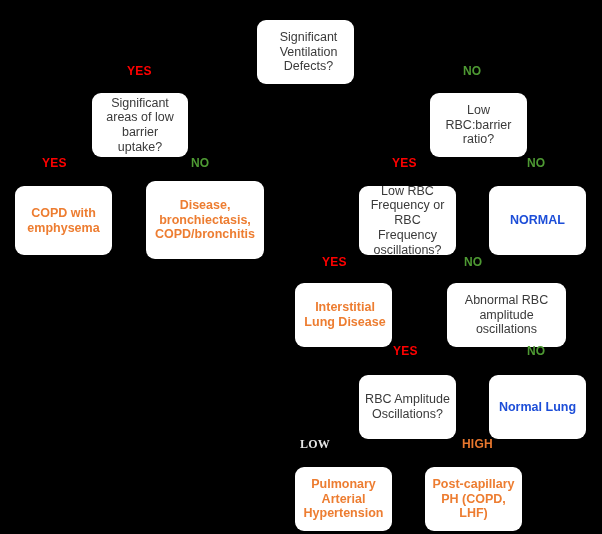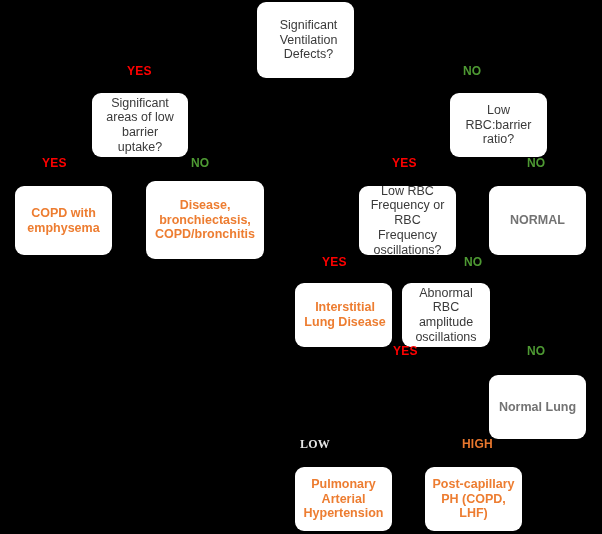--- a/index.html
+++ b/index.html
@@ -10,43 +10,43 @@
   .node{position:absolute;background:#ffffff;border-radius:9px;
         display:flex;align-items:center;justify-content:center;
         text-align:center;box-sizing:border-box;padding:4px 6px;}
   .node span{display:block;line-height:1.18;}
 
   
   .q span{color:#3a3a3a;font-size:12.5px;font-weight:400;}
   
   .dx span{color:#ED7D31;font-size:12.5px;font-weight:700;}
   
-  .ok span{color:#737373;font-size:12.5px;font-weight:700;}
+  .ok span{color:#1d4ed8;font-size:12.5px;font-weight:700;}
 
   .edge-label{position:absolute;font-size:12px;font-weight:700;
               letter-spacing:.2px;white-space:nowrap;}
   .lbl-yes{color:#FF0000;}
   .lbl-no{color:#4E9A33;}
   .lbl-low{color:#e5e5e5;font-family:Liberation Serif, serif;}
   .lbl-high{color:#E8772E;}
 </style>
 </head>
 <body>
 
 <div id="stage">
 
-  <div class="node q" style="left:257px;top:2px;width:97px;height:76px;padding-left:12px;">
+  <div class="node q" style="left:257px;top:20px;width:97px;height:64px;padding-left:12px;">
     <span>Significant Ventilation Defects?</span>
   </div>
 
   <div class="node q" style="left:92px;top:93px;width:96px;height:64px;">
     <span>Significant areas of low barrier uptake?</span>
   </div>
 
-  <div class="node q" style="left:450px;top:93px;width:97px;height:64px;">
+  <div class="node q" style="left:430px;top:93px;width:97px;height:64px;">
     <span>Low RBC:barrier ratio?</span>
   </div>
 
   <div class="node dx" style="left:15px;top:186px;width:97px;height:69px;">
     <span>COPD with emphysema</span>
   </div>
 
   <div class="node dx" style="left:146px;top:181px;width:118px;height:78px;">
     <span>Disease, bronchiectasis, COPD/bronchitis</span>
   </div>
@@ -56,24 +56,27 @@
   </div>
 
   <div class="node ok" style="left:489px;top:186px;width:97px;height:69px;">
     <span>NORMAL</span>
   </div>
 
   <div class="node dx" style="left:295px;top:283px;width:97px;height:64px;padding-left:9px;">
     <span>Interstitial Lung Disease</span>
   </div>
 
-  <div class="node q" style="left:402px;top:283px;width:88px;height:64px;">
+  <div class="node q" style="left:447px;top:283px;width:119px;height:64px;">
     <span>Abnormal RBC amplitude oscillations</span>
   </div>
 
+  <div class="node q" style="left:359px;top:375px;width:97px;height:64px;">
+    <span>RBC Amplitude Oscillations?</span>
+  </div>
 
   <div class="node ok" style="left:489px;top:375px;width:97px;height:64px;">
     <span>Normal Lung</span>
   </div>
 
   <div class="node dx" style="left:295px;top:467px;width:97px;height:64px;">
     <span>Pulmonary Arterial Hypertension</span>
   </div>
 
   <div class="node dx" style="left:425px;top:467px;width:97px;height:64px;">

